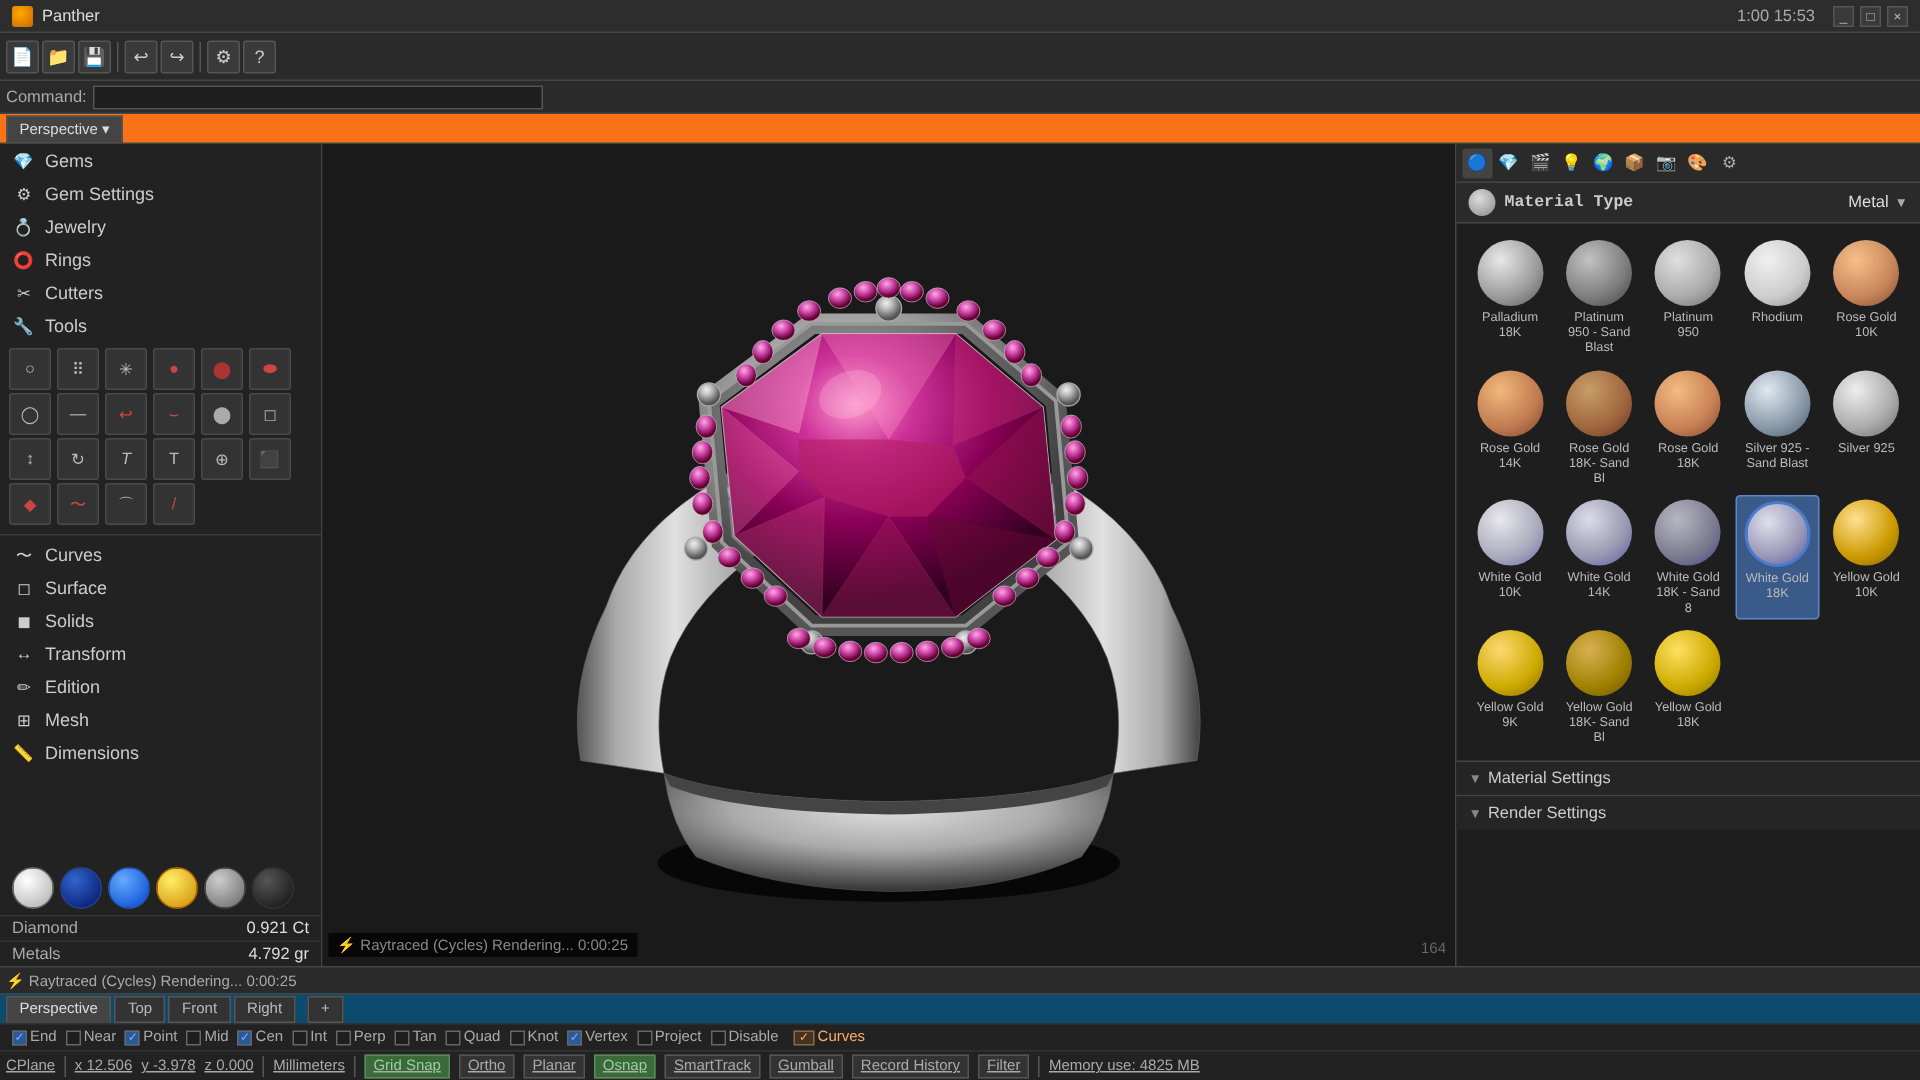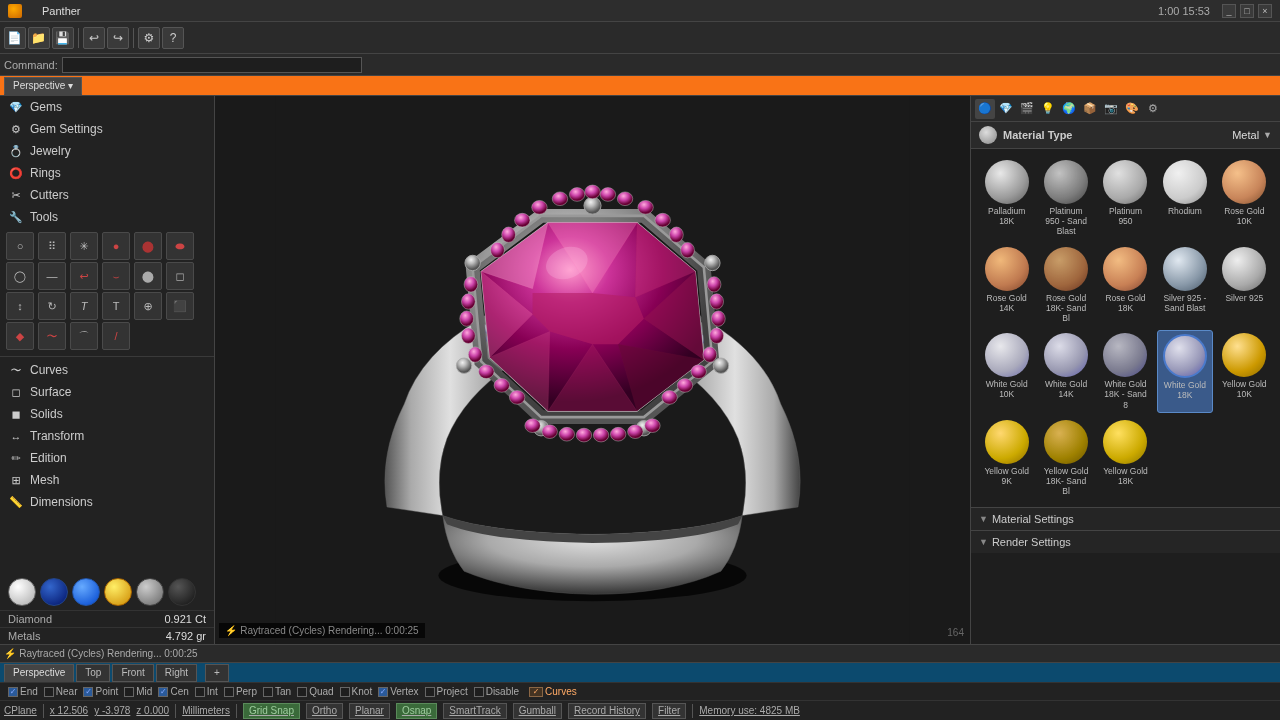--- a/index.html
+++ b/index.html
@@ -1,20 +1,20 @@
 <!DOCTYPE html>
 <html><head>
   <meta charset="utf-8">
   <style>
     * { margin: 0; padding: 0; box-sizing: border-box; }
     body { width: 1280px; height: 720px; overflow: hidden; background: #1a1a1a; font-family: 'Segoe UI', Arial, sans-serif; font-size: 11px; color: #ccc; display: flex; flex-direction: column; }
 
     
     .titlebar { height: 22px; background: #2d2d2d; display: flex; align-items: center; justify-content: space-between; padding: 0 8px; border-bottom: 1px solid #444; flex-shrink: 0; }
-    .titlebar-left { display: flex; align-items: center; gap: 20px; justify-content: flex-end; }
+    .titlebar-left { display: flex; align-items: center; gap: 6px; justify-content: flex-end; }
     .titlebar-icon { width: 14px; height: 14px; background: radial-gradient(circle at 40% 35%, #ffaa00, #cc6600); border-radius: 2px; }
     .titlebar-title { font-size: 11px; color: #ddd; }
     .titlebar-right { display: flex; align-items: center; gap: 12px; font-size: 11px; color: #aaa; }
     .titlebar-controls { display: flex; gap: 4px; }
     .titlebar-btn { width: 14px; height: 14px; border: 1px solid #555; background: #3a3a3a; display: flex; align-items: center; justify-content: center; font-size: 9px; color: #bbb; cursor: pointer; }
 
     
     .toolbar { height: 32px; background: #2a2a2a; display: flex; align-items: center; padding: 0 4px; gap: 2px; border-bottom: 1px solid #444; flex-shrink: 0; }
     .toolbar-btn { width: 22px; height: 22px; background: #3a3a3a; border: 1px solid #555; display: flex; align-items: center; justify-content: center; font-size: 12px; cursor: pointer; color: #ccc; border-radius: 2px; }
     .toolbar-sep { width: 1px; height: 20px; background: #555; margin: 0 2px; }
@@ -38,21 +38,21 @@
     
     .viewport { flex: 1; background: #1a1a1a; position: relative; overflow: hidden; }
     .viewport-canvas { width: 100%; height: 100%; display: flex; align-items: center; justify-content: center; position: relative; }
 
     
     .right-panel { width: 310px; background: #1e1e1e; border-left: 1px solid #444; display: flex; flex-direction: column; flex-shrink: 0; }
     .panel-icons { height: 26px; background: #2a2a2a; display: flex; align-items: center; padding: 0 4px; gap: 1px; border-bottom: 1px solid #444; }
     .panel-icon { width: 20px; height: 20px; display: flex; align-items: center; justify-content: center; font-size: 11px; color: #aaa; cursor: pointer; border-radius: 2px; }
     .panel-icon.active { background: #444; color: #fff; }
     .material-header { display: flex; align-items: center; justify-content: space-between; padding: 4px 8px; background: #2a2a2a; border-bottom: 1px solid #444; }
-    .material-header-left { display: flex; align-items: center; gap: 6px; }
+    .material-header-left { display: flex; align-items: center; gap: 6px; font-family: Liberation Mono, monospace; }
     .material-type-label { font-size: 11px; color: #ccc; font-weight: bold; }
     .material-metal-icon { width: 18px; height: 18px; background: radial-gradient(circle at 40% 35%, #ddd, #888); border-radius: 50%; }
     .material-value { display: flex; align-items: center; gap: 4px; }
     .material-value-text { font-size: 11px; color: #ddd; }
     .material-dropdown { font-size: 9px; color: #aaa; }
 
     
     .material-grid { display: grid; grid-template-columns: repeat(5, 1fr); gap: 4px; padding: 8px; overflow-y: auto; }
     .material-item { display: flex; flex-direction: column; align-items: center; cursor: pointer; padding: 3px; border-radius: 3px; }
     .material-item.selected { background: #3a5a8a; border: 1px solid #5a8ac8; }

